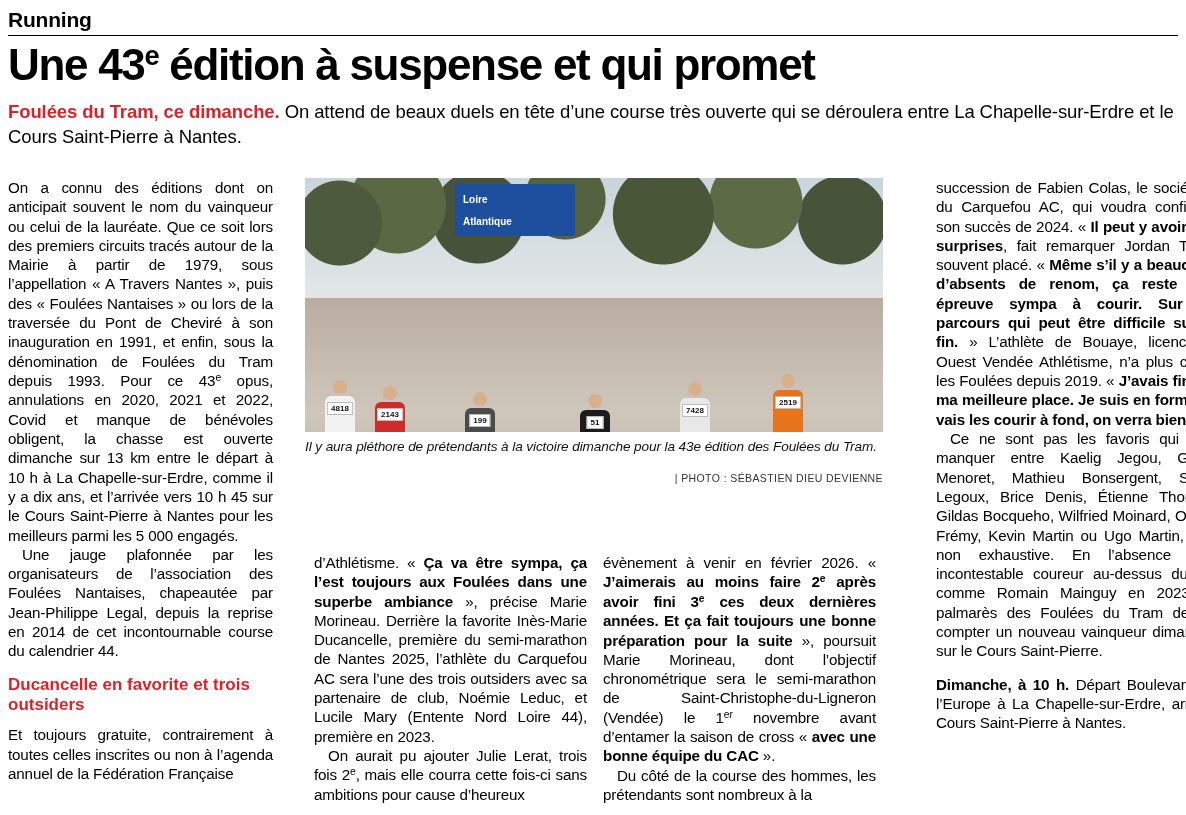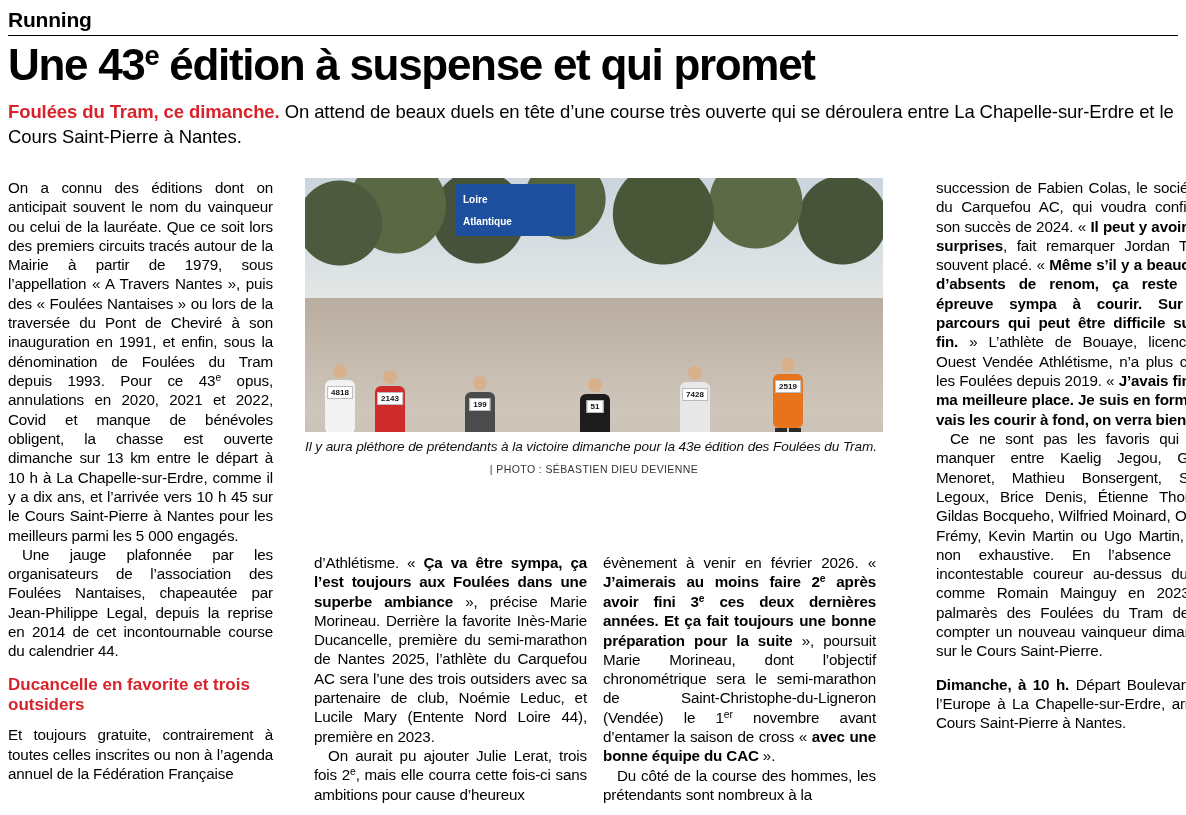--- a/index.html
+++ b/index.html
@@ -103,22 +103,22 @@
     font-size:13.6px;
     font-style:italic;
     line-height:1.28;
     margin-top:6px;
     color:#111;
     letter-spacing:-0.1px;
   }
   .credit{
     font-size:10.5px;
     letter-spacing:0.4px;
-    text-align:center;
-    margin-top:8px;
+    text-align:right;
+    margin-top:17px;
     color:#333;
     text-transform:uppercase;
   }
   .mid-cols{
     position:absolute;
     top:545px;left:314px;
     width:578px;
     display:flex;
   }
   .mid-cols .col{ width:289px; }
@@ -156,21 +156,21 @@
         radial-gradient(circle at 45% 14%, #55623f 0 40px, transparent 41px),
         radial-gradient(circle at 62% 24%, #4a5638 0 50px, transparent 51px),
         radial-gradient(circle at 78% 16%, #5d6a46 0 46px, transparent 47px),
         radial-gradient(circle at 93% 28%, #48543a 0 44px, transparent 45px);}
   .road{position:absolute;left:0;top:120px;width:100%;height:190px;
         background:linear-gradient(#b9ada0,#cfc6bb 60%,#c3b9ad);}
   .banner{position:absolute;left:150px;top:6px;width:120px;height:52px;
         background:#1d4f9e;border-radius:2px;}
   .banner span{display:block;color:#fff;font-size:10px;font-weight:bold;
         padding:10px 0 0 8px;line-height:1.15;}
-  .crowdrow{position:absolute;left:0;top:108px;width:100%;height:200px;}
+  .crowdrow{position:absolute;left:0;top:124px;width:100%;height:200px;}
   .runner{position:absolute;bottom:0;}
   .runner .head{width:14px;height:14px;border-radius:50%;background:#d8b08c;margin:0 auto;}
   .runner .body{width:30px;height:54px;border-radius:6px;margin:2px auto 0;}
   .runner .legs{width:26px;height:46px;margin:0 auto;
         background:linear-gradient(90deg,#2a2a2a 45%,transparent 45% 55%,#2a2a2a 55%);}
   .bib{position:absolute;left:50%;transform:translateX(-50%);top:22px;
         background:#fff;color:#111;font-size:8px;font-weight:bold;
         padding:1px 3px;border:0.5px solid #bbb;}
 </style>
 </head>

